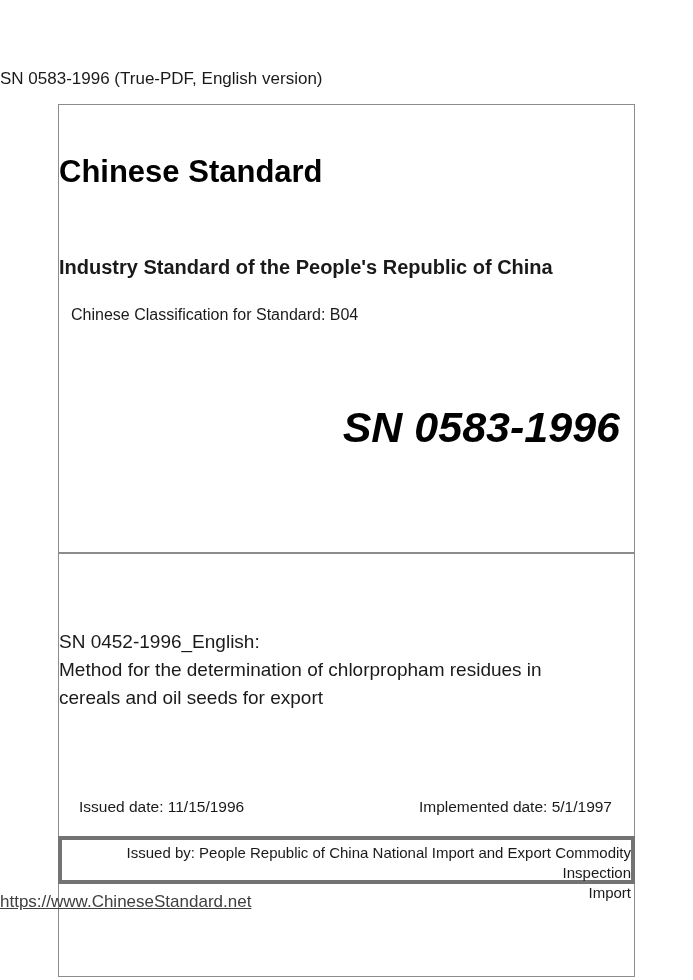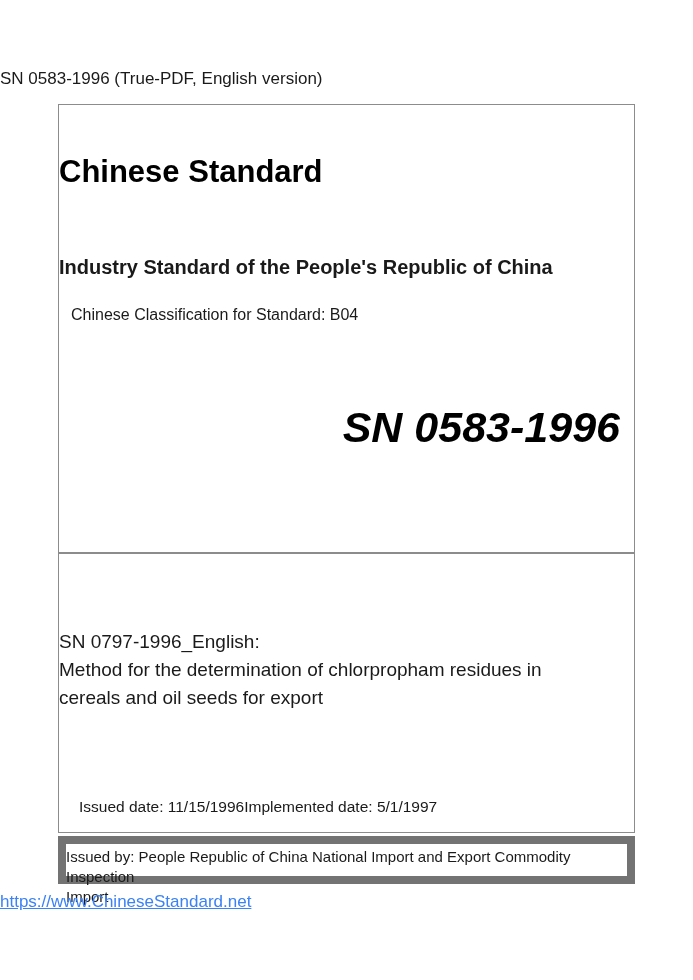--- a/index.html
+++ b/index.html
@@ -20,21 +20,21 @@
     top: 69px;
     font-size: 17px;
     line-height: 1.2;
     color: #1a1a1a;
   }
 
   .cover-box {
     left: 58px;
     top: 104px;
     width: 577px;
-    height: 729px;
+    height: 873px;
     border: 1.5px solid #8c8c8c;
     box-sizing: border-box;
   }
   .cover-top {
     position: absolute;
     top: 0; left: 0; right: 0;
     height: 447px;
     border-bottom: 2px solid #8c8c8c;
   }
   .cover-bottom {
@@ -80,42 +80,43 @@
     font-style: italic;
   }
   
   .title-block-abs { top: 523px; font-size: 19px; line-height: 28px; }
 
   .dates-row {
     top: 694px;
     left: 20px;
     right: 22px;
     display: flex;
+    justify-content: space-between;
     font-size: 15.5px;
     line-height: 1;
   }
 
   .issued-box {
     left: 58px;
     top: 836px;
     width: 577px;
     height: 48px;
-    border: 8px solid #737373;
+    border: 4px solid #737373;
     box-sizing: border-box;
-    text-align: left;
+    text-align: right;
     font-size: 15px;
     line-height: 20px;
     padding-top: 3px;
   }
 
   .footer-link {
     top: 892px;
     font-size: 17px;
     line-height: 1.2;
-    color: #3b82f6;
+    color: #404040;
     text-decoration: underline;
     display: block;
     cursor: pointer;
   }
 </style>
 </head>
 <body>
 
 <div class="page">
 
@@ -129,21 +130,21 @@
     <div class="abs centered nowrap brand-title">Chinese Standard</div>
 
 
     <div class="abs centered nowrap standard-type">Industry Standard of the People's Republic of China</div>
 
     <div class="abs nowrap classification">Chinese Classification for Standard: B04</div>
 
     <div class="abs nowrap standard-number">SN 0583-1996</div>
 
     <div class="abs centered title-block-abs">
-      <div class="nowrap">SN 0797-1996_English:</div>
+      <div class="nowrap">SN 0452-1996_English:</div>
       <div class="nowrap">Method for the determination of chlorpropham residues in</div>
       <div class="nowrap">cereals and oil seeds for export</div>
     </div>
 
     <div class="abs dates-row">
       <span class="nowrap">Issued date: 11/15/1996</span>
       <span class="nowrap">Implemented date: 5/1/1997</span>
     </div>
 
   </div>

